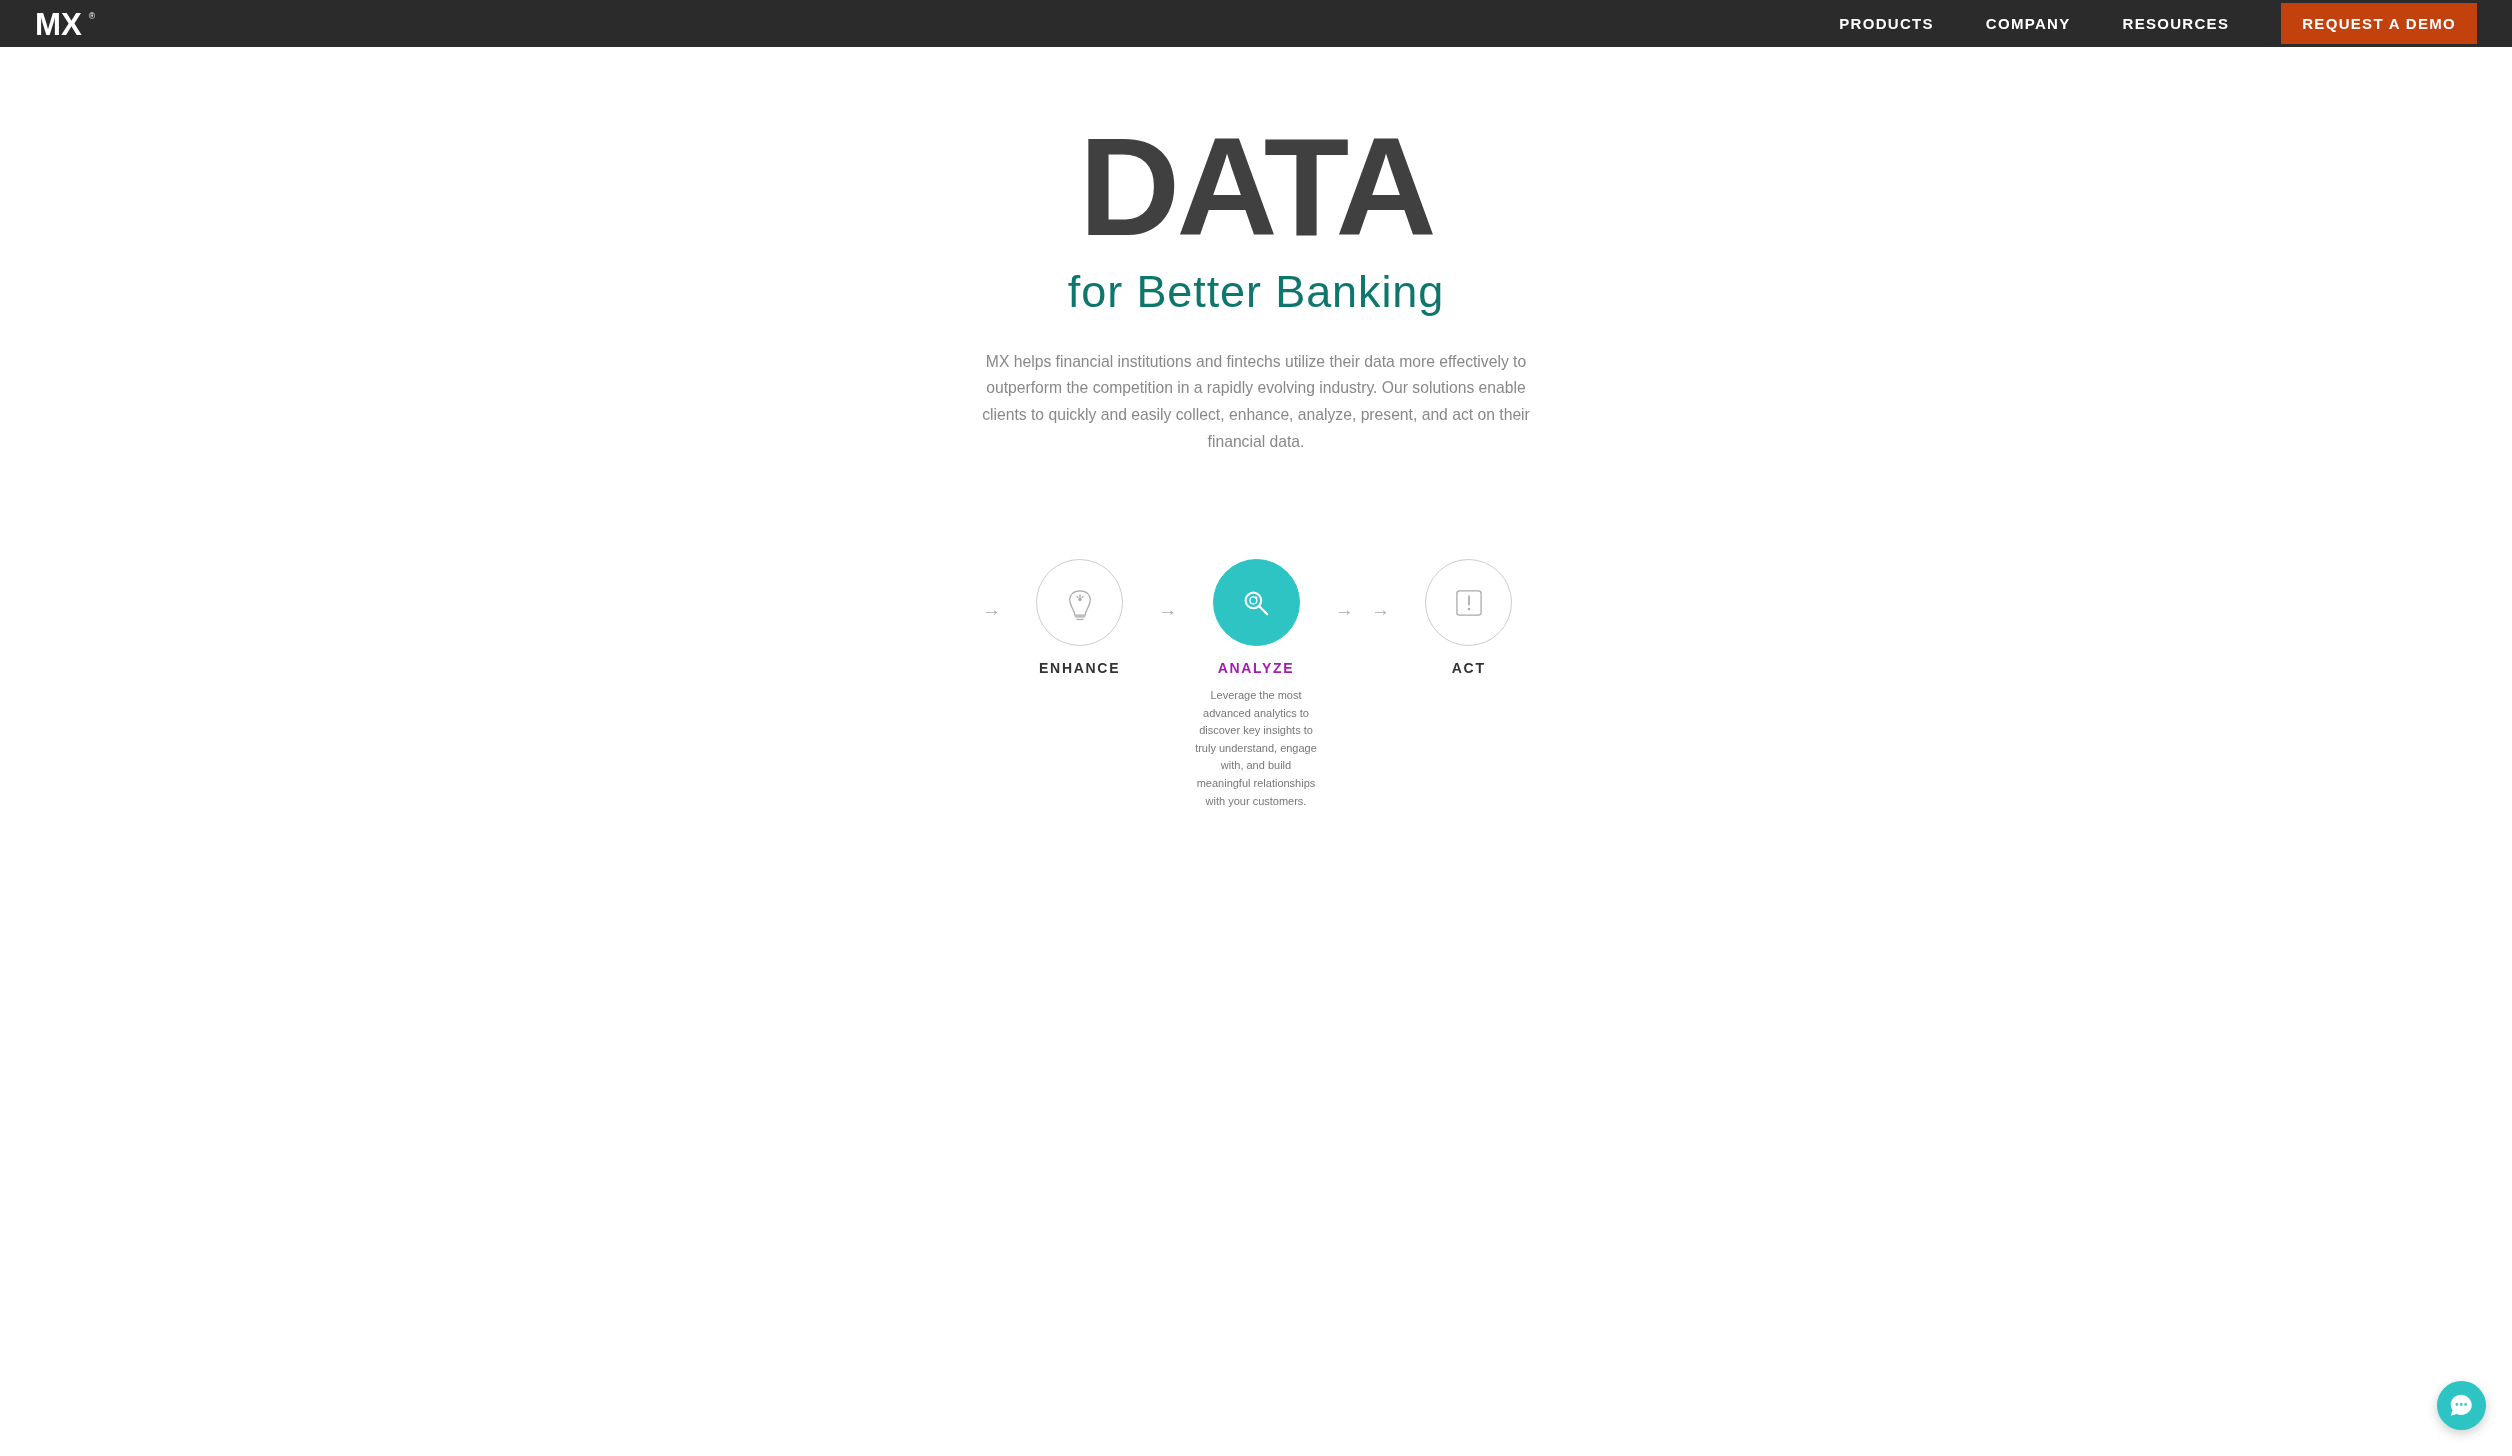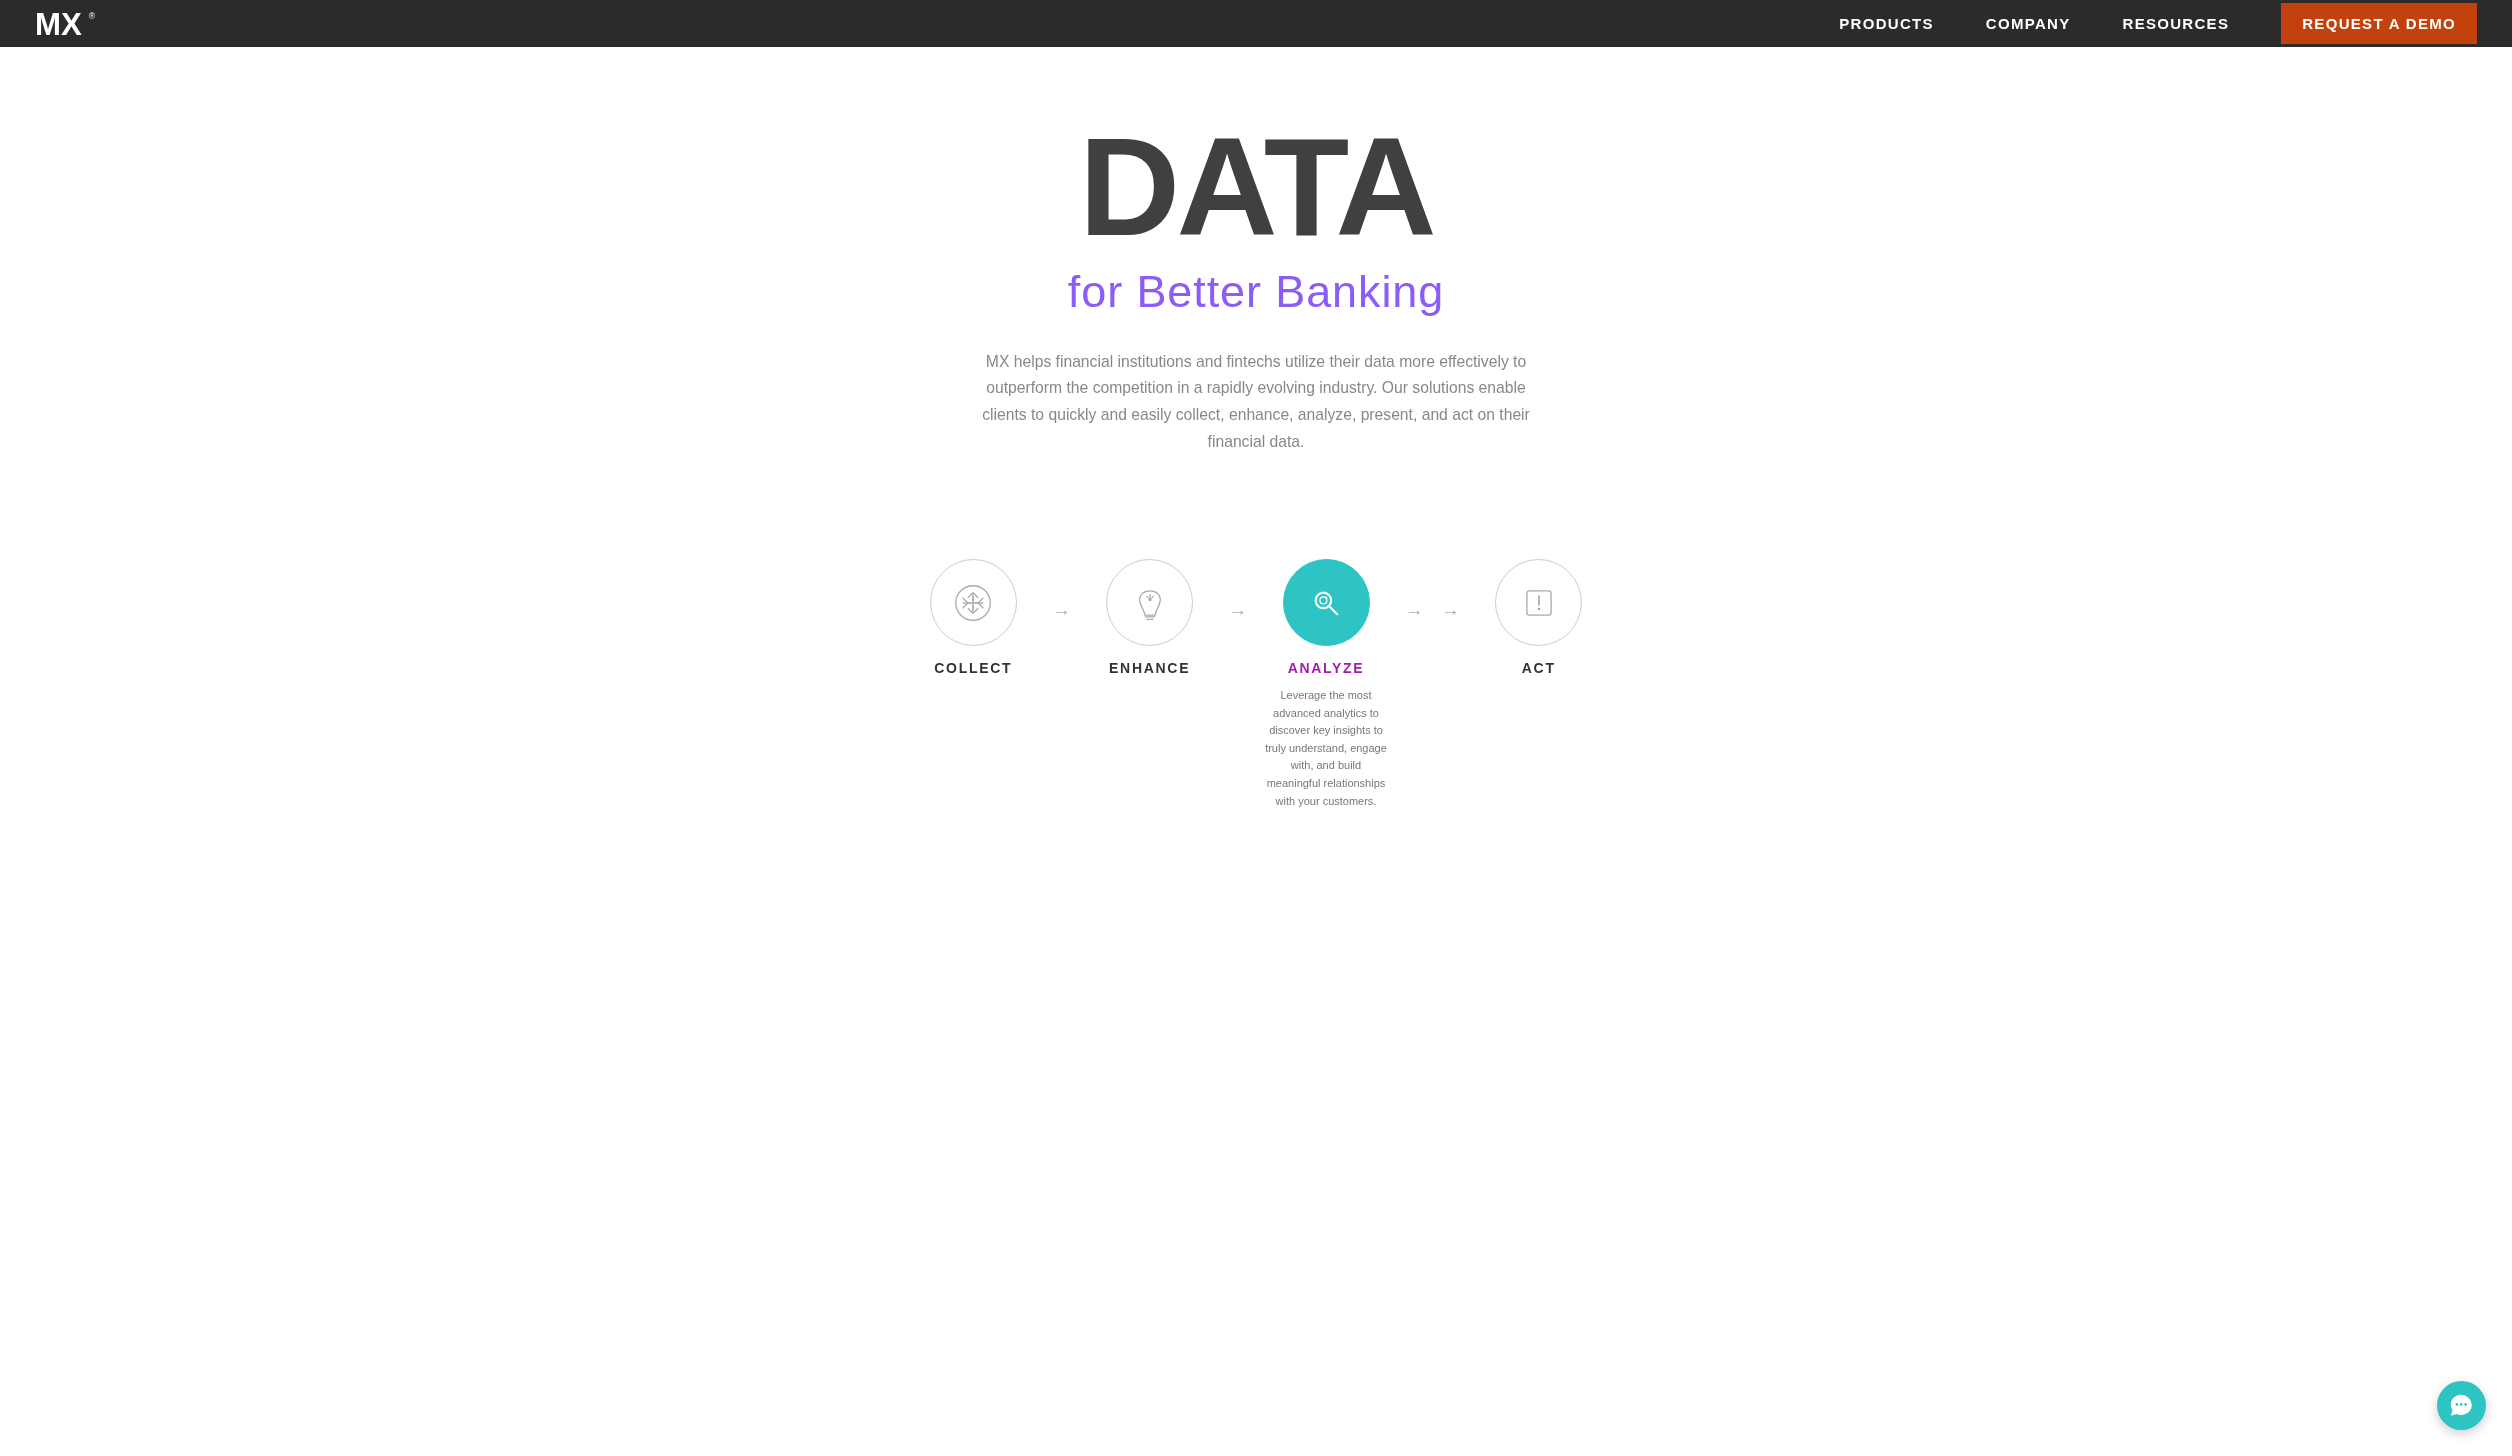--- a/index.html
+++ b/index.html
@@ -53,21 +53,21 @@
     .hero-big {
       font-size: 140px;
       font-weight: 900;
       color: #404040;
       line-height: 1;
       letter-spacing: -3.5px;
     }
     .hero-sub {
       font-size: 45px;
       font-weight: 300;
-      color: #8b5cf6;
+      color: #0f766e;
       margin-top: 8.7px;
       letter-spacing: 0.9px;
     }
     .hero-desc {
       font-size: 15.7px;
       color: #888;
       line-height: 1.7;
       margin: 31px auto 0;
       max-width: 577px;
     }
@@ -180,39 +180,20 @@
 </nav>
 
 <section class="hero">
   <div class="hero-big">DATA</div>
   <div class="hero-sub">for Better Banking</div>
   <p class="hero-desc">MX helps financial institutions and fintechs utilize their data more effectively to outperform the competition in a rapidly evolving industry. Our solutions enable clients to quickly and easily collect, enhance, analyze, present, and act on their financial data.</p>
 </section>
 
 <div class="pipeline">
 
-  <div class="pipeline-step">
-    <div class="pipeline-icon">
-      <svg viewBox="0 0 44 44" fill="none" xmlns="http://www.w3.org/2000/svg">
-        <circle cx="22" cy="22" r="20" stroke="#aaa" stroke-width="1.5" fill="none"></circle>
-        <line x1="22" y1="10" x2="22" y2="34" stroke="#aaa" stroke-width="1.5"></line>
-        <line x1="10" y1="22" x2="34" y2="22" stroke="#aaa" stroke-width="1.5"></line>
-        <path d="M16 16 L22 10 L28 16" stroke="#aaa" stroke-width="1.5" fill="none"></path>
-        <path d="M16 28 L22 34 L28 28" stroke="#aaa" stroke-width="1.5" fill="none"></path>
-        <path d="M10 16 L16 22 L10 28" stroke="#aaa" stroke-width="1.5" fill="none"></path>
-        <path d="M34 16 L28 22 L34 28" stroke="#aaa" stroke-width="1.5" fill="none"></path>
-
-        <line x1="22" y1="14" x2="22" y2="20" stroke="#aaa" stroke-width="1.5"></line>
-        <line x1="22" y1="30" x2="22" y2="24" stroke="#aaa" stroke-width="1.5"></line>
-        <line x1="14" y1="22" x2="20" y2="22" stroke="#aaa" stroke-width="1.5"></line>
-        <line x1="30" y1="22" x2="24" y2="22" stroke="#aaa" stroke-width="1.5"></line>
-      </svg>
-    </div>
-    <div class="pipeline-label">COLLECT</div>
-  </div>
 
   <div class="pipeline-arrow">→</div>
 
   <div class="pipeline-step">
     <div class="pipeline-icon">
       <svg viewBox="0 0 44 44" fill="none" xmlns="http://www.w3.org/2000/svg">
         <path d="M22 8 C14 8 10 13 10 18 C10 26 16 30 16 36 L28 36 C28 30 34 26 34 18 C34 13 30 8 22 8Z" stroke="#aaa" stroke-width="1.5" fill="none"></path>
         <line x1="16" y1="38" x2="28" y2="38" stroke="#aaa" stroke-width="1.5"></line>
         <line x1="18" y1="41" x2="26" y2="41" stroke="#aaa" stroke-width="1.5"></line>
         <circle cx="22" cy="18" r="2" fill="#aaa"></circle>

